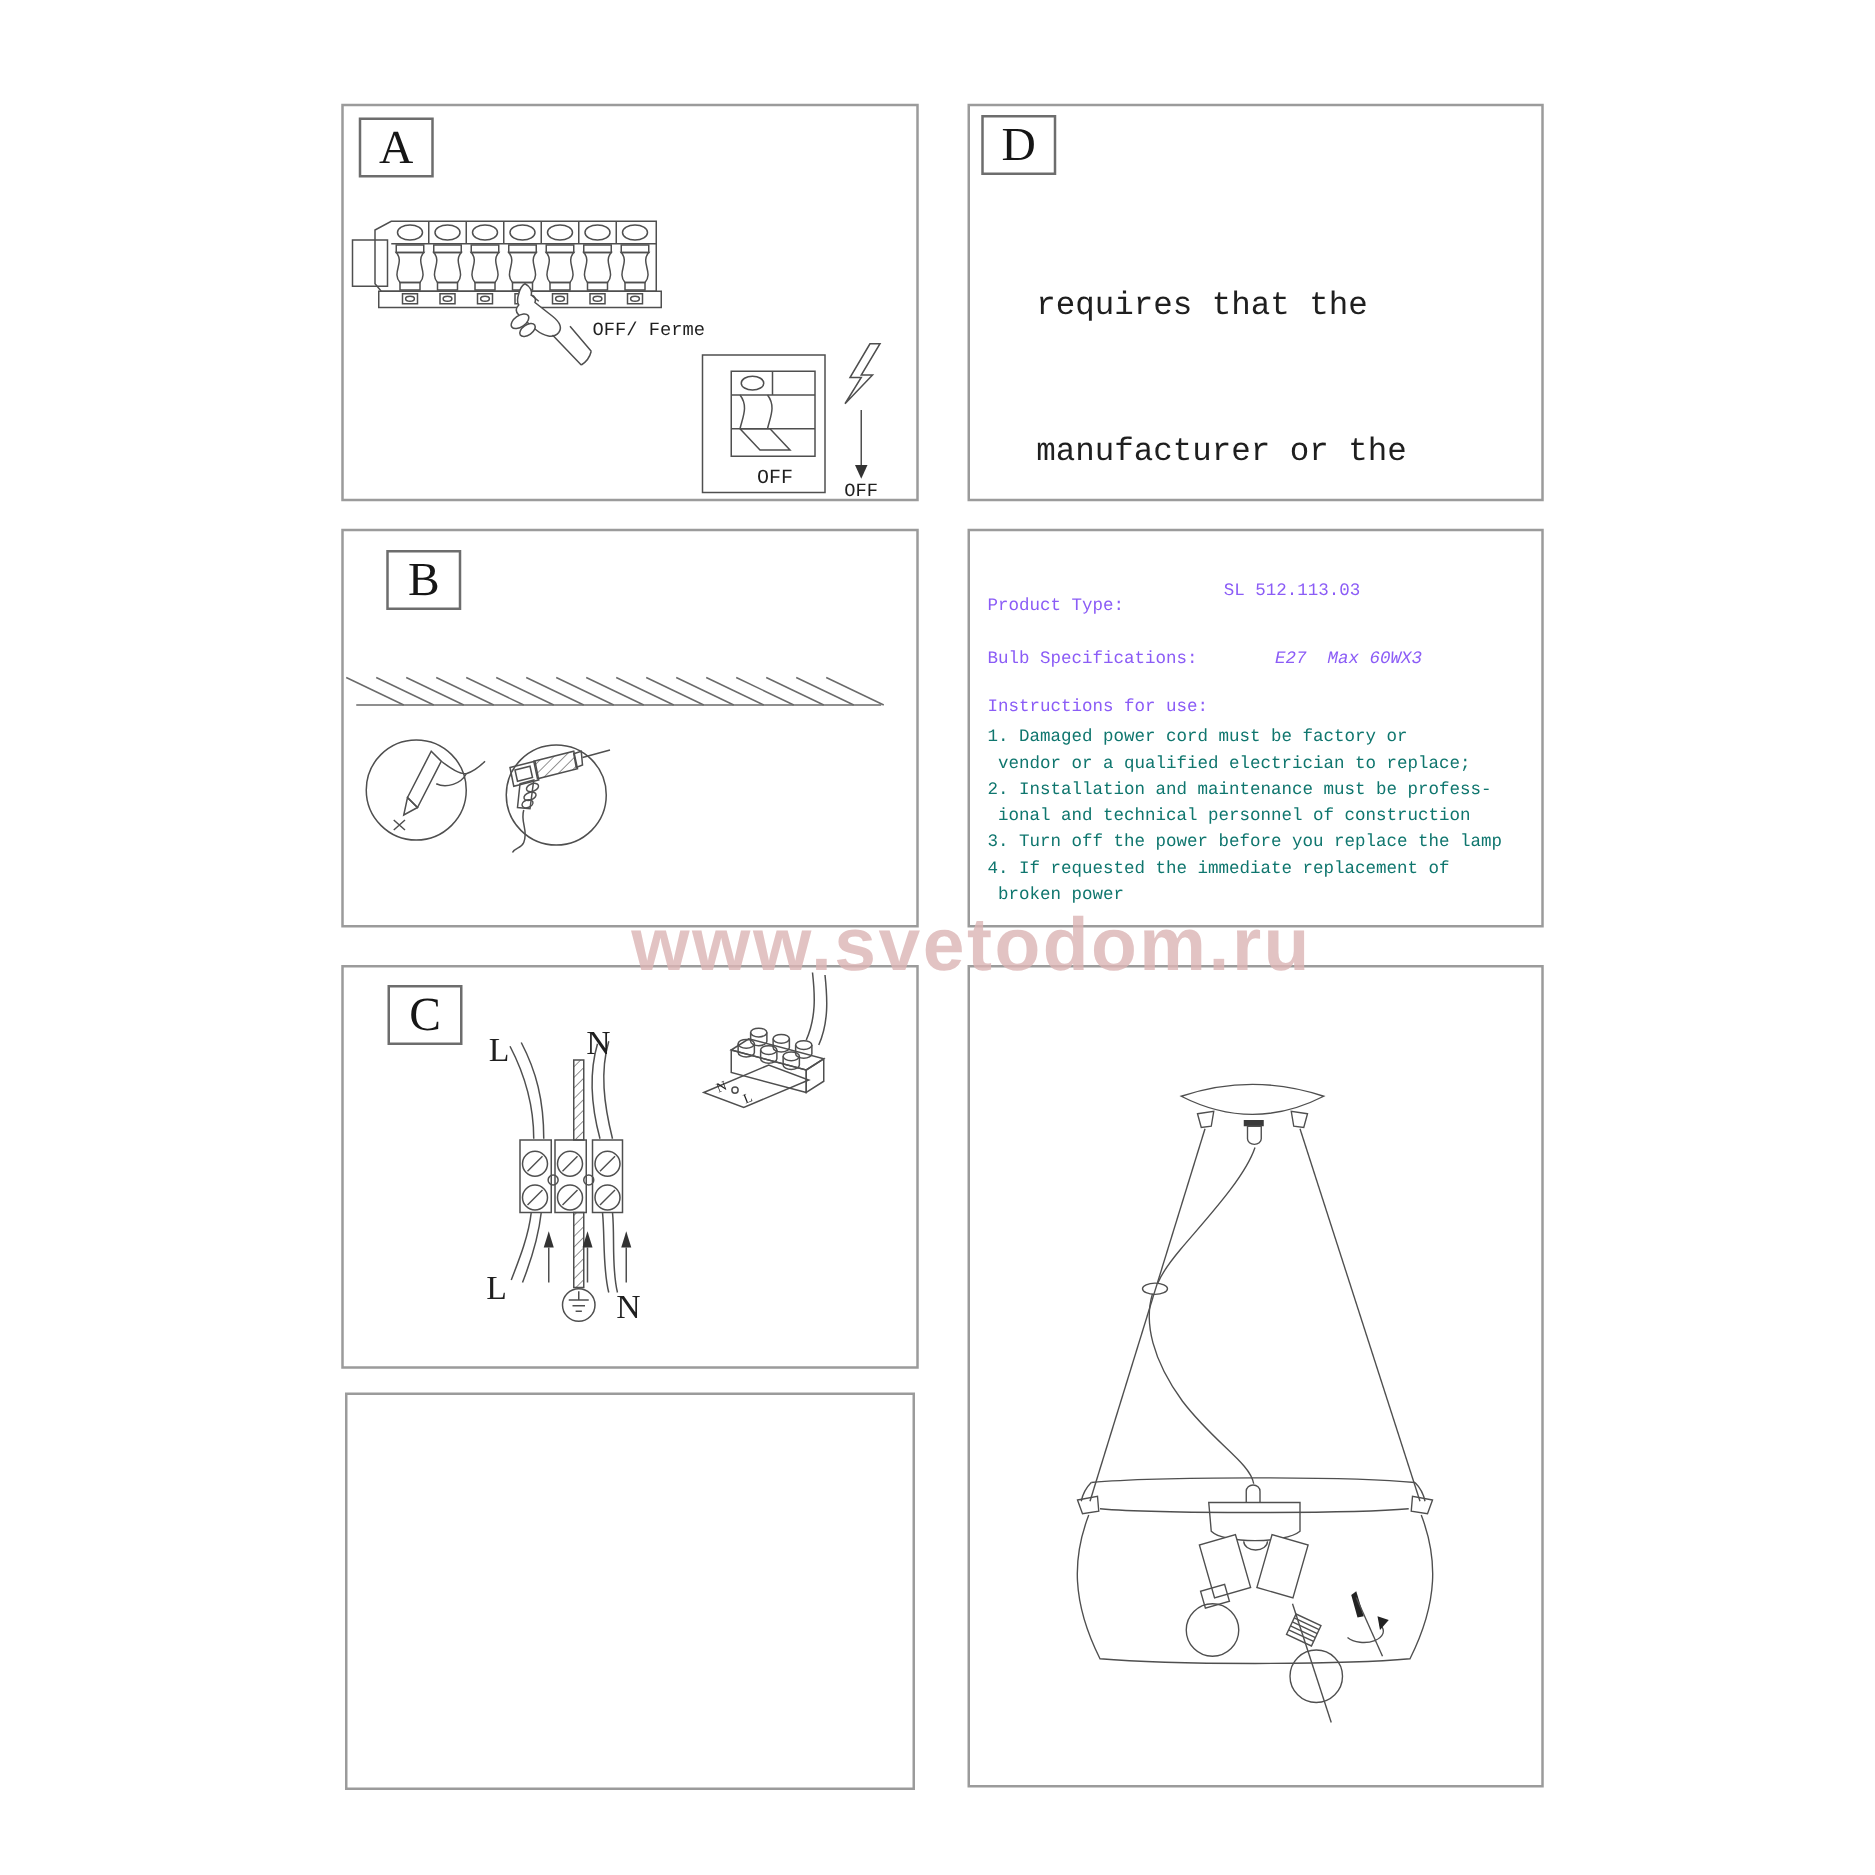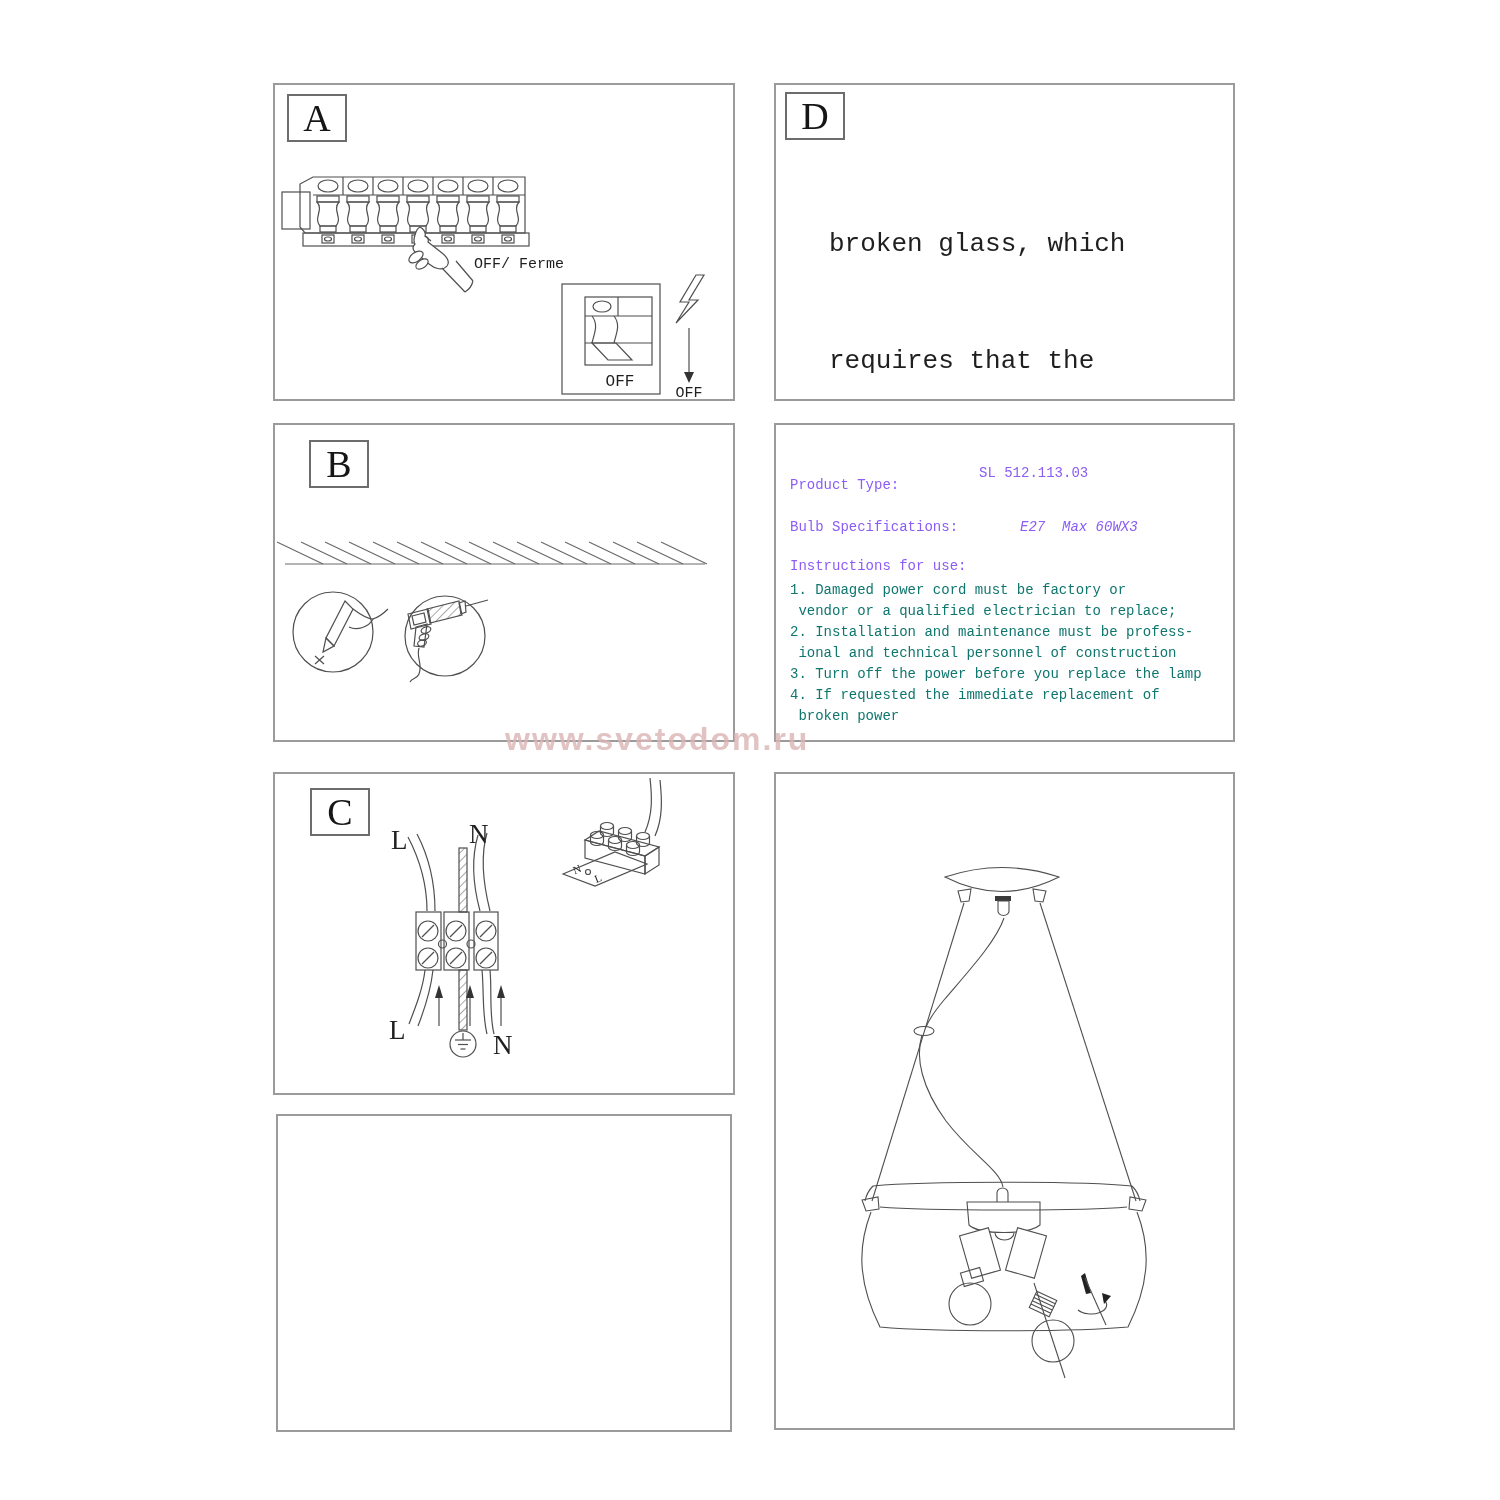--- a/index.html
+++ b/index.html
@@ -40,21 +40,21 @@
 
   
   .spec-label { position:absolute; font-size:14px; color:#8b5cf6; white-space:pre; }
   .spec-lines { position:absolute; left:14px; top:155px; font-size:14px; line-height:21px;
                 color:#0f766e; }
   .spec-lines div { white-space:pre; }
 
   .watermark {
     position:absolute; left:505px; top:721px; z-index:10;
     font-family:"Liberation Sans", sans-serif; font-weight:bold;
-    font-size:32px; letter-spacing:2px; opacity:0.8; user-select:none;
+    font-size:60px; letter-spacing:2px; opacity:0.8; user-select:none;
   }
 </style>
 </head>
 <body>
 
 <div class="page">
 
   <div class="panel" id="p-a">
     <div class="letterbox" id="lb-a">
       <span>A</span>
@@ -152,21 +152,20 @@
       </g>
       <text x="414" y="312" font-size="15" fill="#1f1f1f" text-anchor="middle" font-family="Liberation Mono, monospace">OFF</text>
     </svg>
   </div>
 
   <div class="panel" id="p-d">
     <div class="letterbox" id="lb-d">
       <span>D</span>
     </div>
     <div class="caution">
-      <div>broken glass, which</div>
       <div>requires that the</div>
       <div>manufacturer or the</div>
       <div>dealer or a qualified</div>
       <div>electrician to replace</div>
     </div>
   </div>
 
   <div class="panel" id="p-b">
     <div class="letterbox" id="lb-b">
       <span>B</span>

